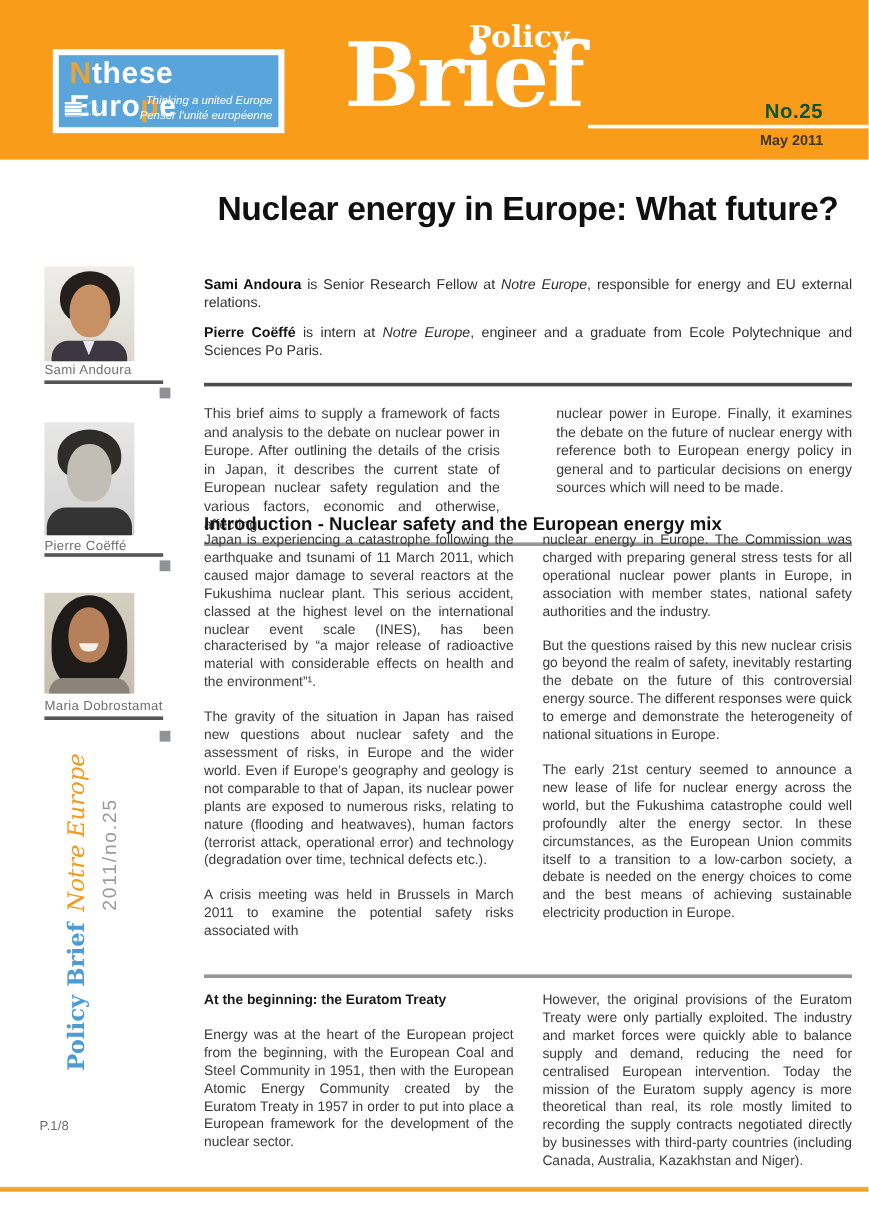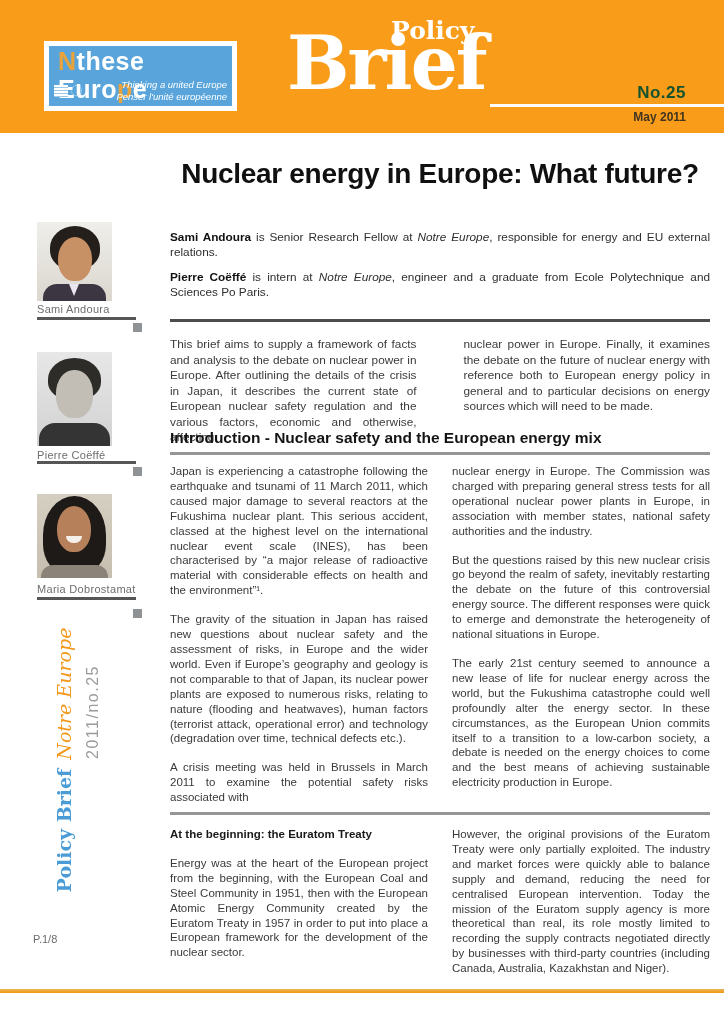--- a/index.html
+++ b/index.html
@@ -75,21 +75,21 @@
   #bios-divider { top:319px; height:3px; background:#4c4c4c; }
   .twocol { display:flex; gap:24px; }
   .twocol .col { flex:1; font-size:11.5px; line-height:14.9px; color:#3a3a3a; text-align:justify; }
   .twocol .col p { margin:0 0 14px 0; }
   #abstract { top:337px;gap:47px; }
   #abstract .col { font-size:11.8px; line-height:15.5px; }
   .sec-heading { font-weight:bold; color:#141414; }
   #intro-heading { top:429px; font-size:15.5px; }
   .sec-rule { height:3px; background:#969696; }
   #intro-rule { top:452px; }
-  #intro-cols { top:464px; }
+  #intro-cols { top:443px; }
   #s1-heading { top:789px; font-size:16.5px; }
   #s1-rule { top:812px; }
   #s1-cols { top:827px; }
   .subhead { font-weight:bold; font-size:11.5px; color:#1a1a1a; margin:0 0 15px 0; }
 </style>
 </head>
 <body>
 
 <div class="page">
 

